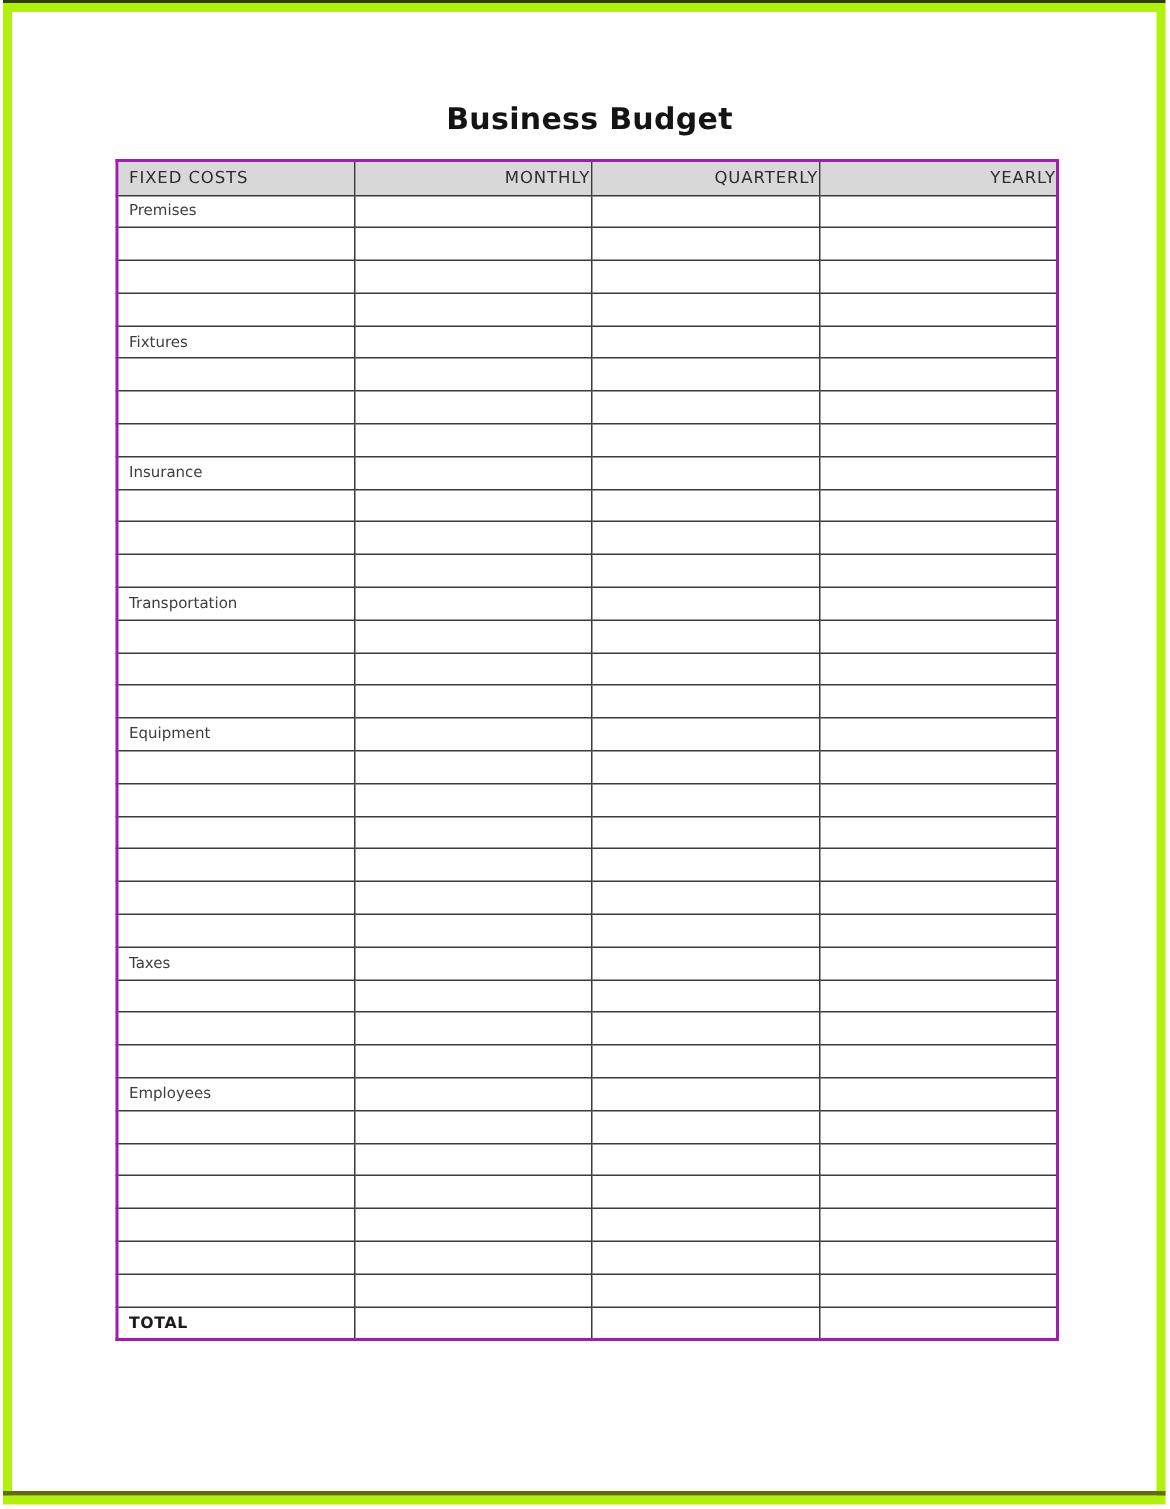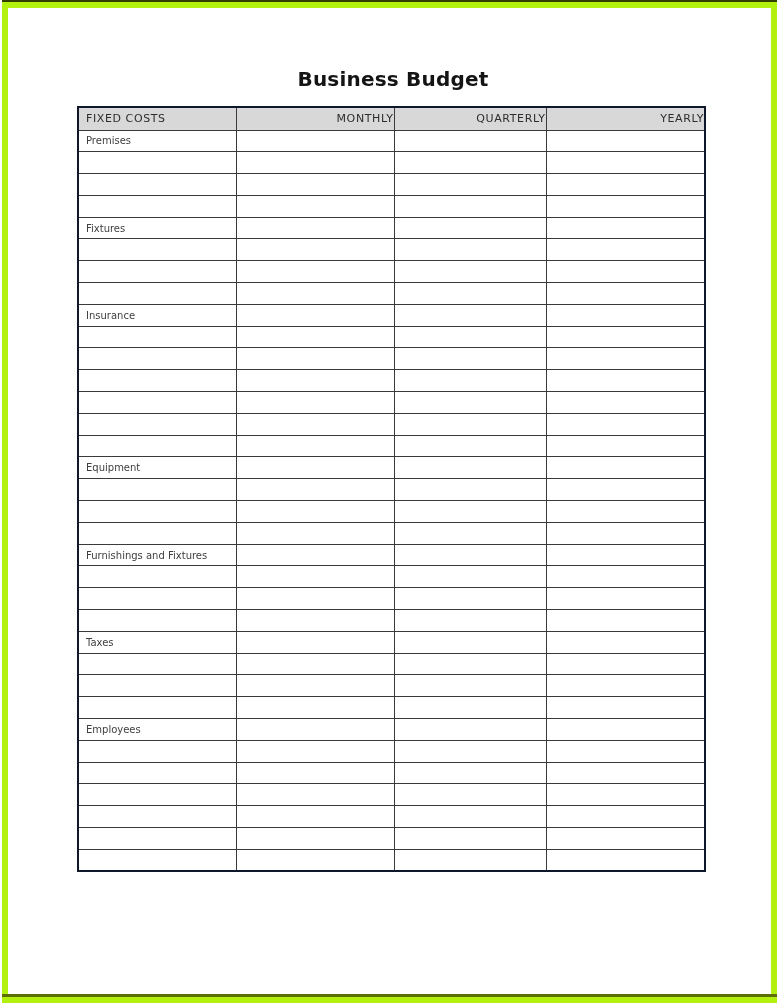--- a/index.html
+++ b/index.html
@@ -60,21 +60,21 @@
     color: #141414;
   }
 
   table.budget {
     position: absolute;
     left: 77px;
     top: 106px;
     width: 627px;
     border-collapse: collapse;
     table-layout: fixed;
-    border: 2px solid #0f172a;
+    border: 2px solid #a21caf;
   }
   table.budget th,
   table.budget td {
     border: 1px solid #3a3a3a;
     padding: 0;
     vertical-align: middle;
     overflow: hidden;
     white-space: nowrap;
   }
   table.budget thead tr {
@@ -196,20 +196,26 @@
         <td></td>
         <td></td>
       </tr>
       <tr>
         <td class="label"></td>
         <td></td>
         <td></td>
         <td></td>
       </tr>
       <tr>
+        <td class="label">Transportation</td>
+        <td></td>
+        <td></td>
+        <td></td>
+      </tr>
+      <tr>
         <td class="label"></td>
         <td></td>
         <td></td>
         <td></td>
       </tr>
       <tr>
         <td class="label"></td>
         <td></td>
         <td></td>
         <td></td>
@@ -238,26 +244,20 @@
         <td></td>
         <td></td>
       </tr>
       <tr>
         <td class="label"></td>
         <td></td>
         <td></td>
         <td></td>
       </tr>
       <tr>
-        <td class="label">Furnishings and Fixtures</td>
-        <td></td>
-        <td></td>
-        <td></td>
-      </tr>
-      <tr>
         <td class="label"></td>
         <td></td>
         <td></td>
         <td></td>
       </tr>
       <tr>
         <td class="label"></td>
         <td></td>
         <td></td>
         <td></td>
@@ -323,18 +323,24 @@
         <td></td>
       </tr>
       <tr>
         <td class="label"></td>
         <td></td>
         <td></td>
         <td></td>
       </tr>
       <tr>
         <td class="label"></td>
+        <td></td>
+        <td></td>
+        <td></td>
+      </tr>
+      <tr class="total-row">
+        <td class="label">TOTAL</td>
         <td></td>
         <td></td>
         <td></td>
       </tr>
     </tbody>
 </table>
 
 </body></html>

